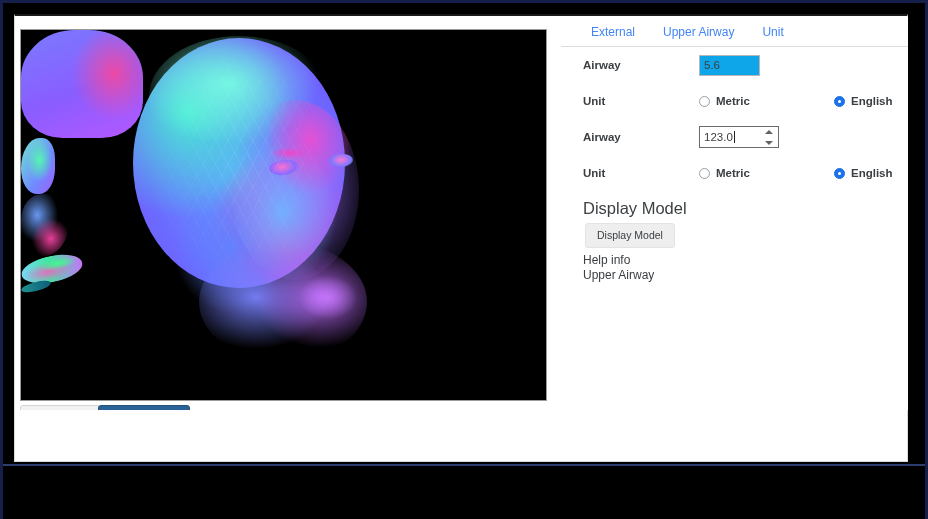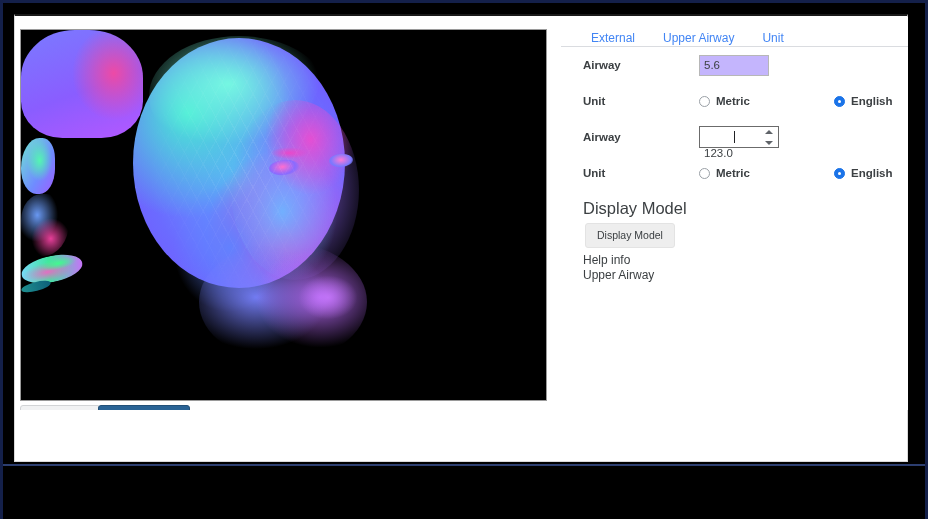--- a/index.html
+++ b/index.html
@@ -246,21 +246,21 @@
   }
   .tab {
     font-size: 12px;
     color: #4285f4;
     padding: 6px 13px 7px 13px;
     line-height: 15px;
     cursor: pointer;
     border: 1px solid transparent;
     border-bottom: none;
     position: relative;
-    top: 7px;
+    top: 1px;
     white-space: nowrap;
   }
   .tab.active {
     color: #3c4043;
     background: #ffffff;
     border-color: #dadce0;
     border-radius: 3px 3px 0 0;
   }
 
   .form-row {
@@ -269,37 +269,37 @@
     padding: 0 0 0 22px;
     height: 36px;
   }
   .form-label {
     width: 116px;
     font-size: 11.5px;
     font-weight: bold;
     color: #3c4043;
   }
   .txt-input {
-    width: 70px; height: 21px;
+    width: 61px; height: 21px;
     border: 1px solid #b7b7b7;
-    background: #c4b5fd;
+    background: #0ea5e9;
     font-size: 11.5px;
     color: #3c4043;
     padding: 0 4px;
     line-height: 19px;
   }
   .num-input {
     position: relative;
     width: 80px; height: 22px;
     border: 1.5px solid #6b6b6b;
     background: #ffffff;
   }
   .num-input .val {
     position: absolute;
-    left: 4px; top: 19px;
+    left: 4px; top: 3px;
     font-size: 11.5px;
     color: #3c4043;
     line-height: 14px;
   }
   .caret {
     position: absolute;
     width: 1px; height: 12px;
     background: #202124;
     top: 4px;
   }

